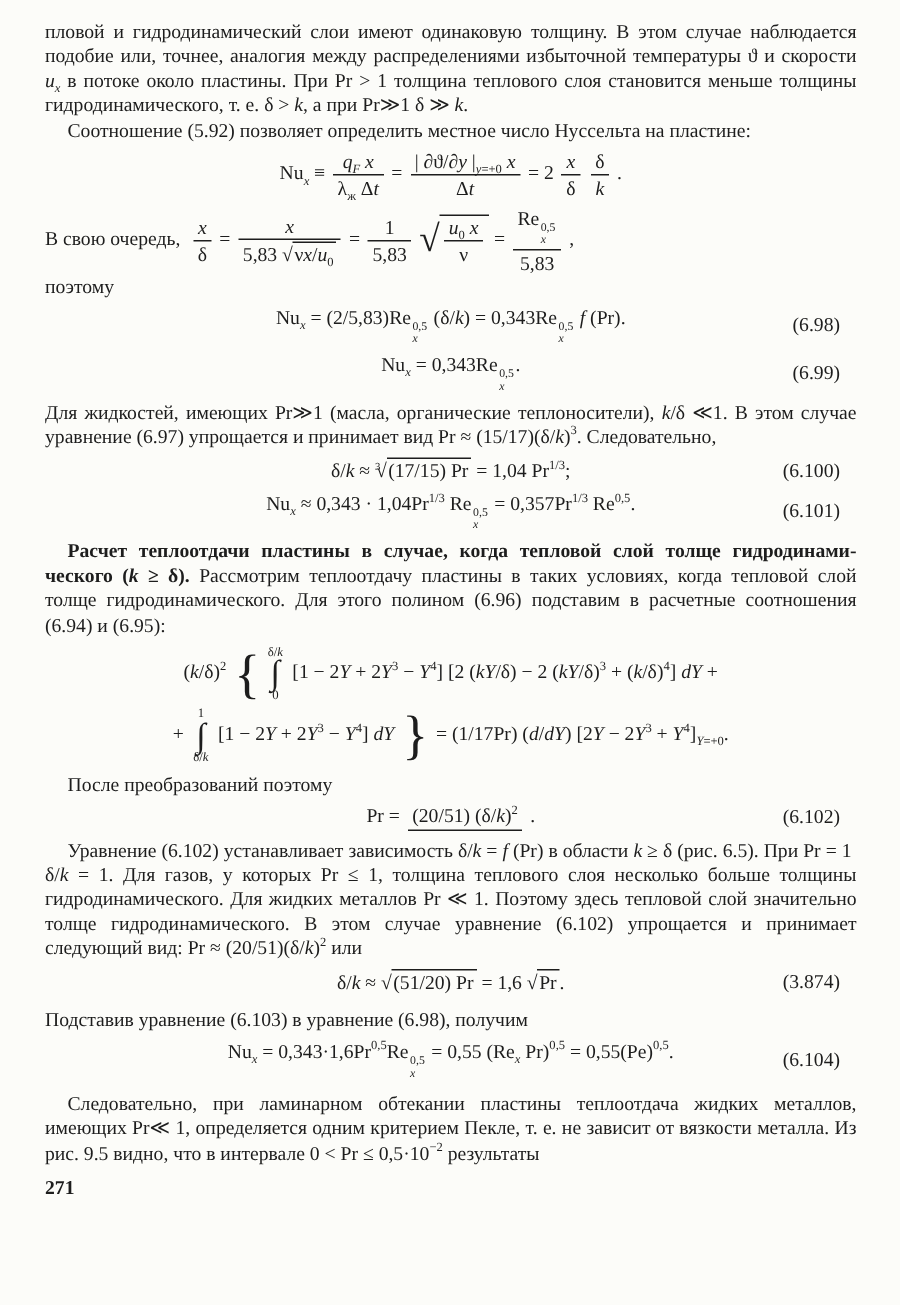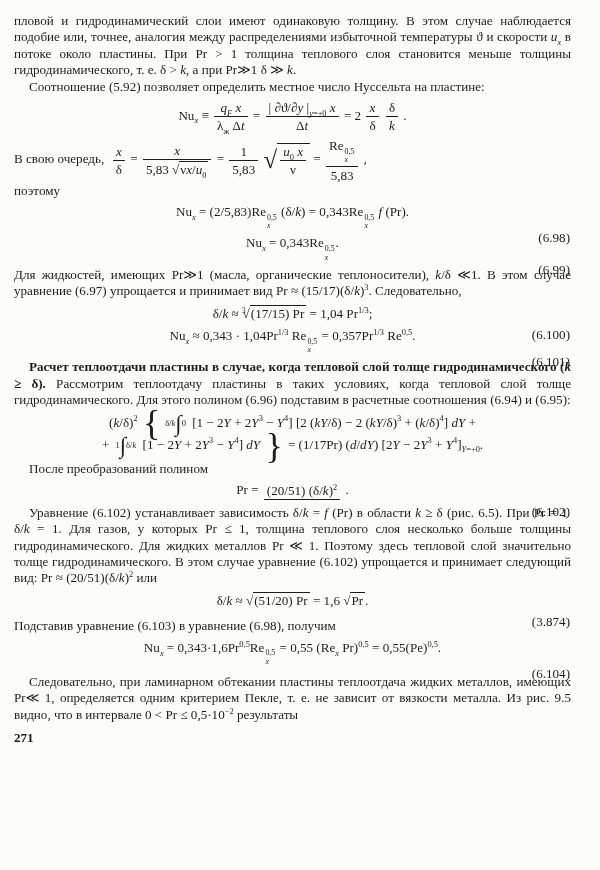--- a/index.html
+++ b/index.html
@@ -2,39 +2,39 @@
 <html lang="ru"><head>
 <meta charset="utf-8">
 <style>
   html,body{margin:0;padding:0;}
   body{width:600px;height:870px;background:#ffffff;overflow:hidden;}
   .page{
     box-sizing:border-box;width:600px;height:870px;overflow:hidden;
     background:#fcfcf9;color:#1d1d1d;
     font-family:"Liberation Serif","DejaVu Serif",serif;
     font-size:13.1px;line-height:16.4px;
-    padding:13px 29px 0 14px;
+    padding:13px 29px 0 30px;
   }
   .para{margin:0;text-align:justify;}
   .ind{text-indent:15px;}
   .sp-top{margin-top:8px;}
   .sp-top-sm{margin-top:4px;}
   .eqrow{position:relative;text-align:center;margin:5px 0;}
   .eqline{text-align:center;}
-  .eqnum{position:absolute;right:1px;top:50%;transform:translateY(-50%);margin-top:21px;}
+  .eqnum{position:absolute;right:11px;top:50%;transform:translateY(-50%);}
   sup,sub{font-size:0.64em;line-height:0;}
   .fr{display:inline-block;vertical-align:middle;text-align:center;line-height:1.15;margin:0 2px;}
   .fr .n{display:block;padding:0 3px 1px;border-bottom:1px solid currentColor;}
   .fr .d{display:block;padding:1px 3px 0;}
   .ss{display:inline-flex;flex-direction:column;align-items:flex-start;vertical-align:-0.5em;line-height:1.05;font-size:0.6em;margin:0 1px 0 1px;}
   .ov{display:inline-block;border-top:1px solid currentColor;padding:0 2px 1px 1px;}
   .rad{white-space:nowrap;}
   .rtall{font-size:1.9em;vertical-align:middle;line-height:0;}
   .ri{font-size:0.55em;vertical-align:0.7em;margin-right:-3px;}
-  .int{display:inline-flex;flex-direction:row;align-items:center;vertical-align:middle;line-height:1;margin:0 3px;}
+  .int{display:inline-flex;flex-direction:column;align-items:center;vertical-align:middle;line-height:1;margin:0 3px;}
   .int .lim{font-size:8.5px;line-height:1.1;}
   .int .sym{font-size:23px;line-height:0.85;}
   .bb{font-size:36px;vertical-align:middle;line-height:0;font-weight:300;display:inline-block;margin:0 2px;}
   .eq-big .eqline{margin:3px 0;}
   .footer-row{text-align:left;margin-top:7px;font-weight:bold;}
 </style>
 </head>
 <body>
 
 <main class="page">
@@ -84,21 +84,21 @@
             <span class="lim">δ/<i>k</i></span>
             <span class="sym">∫</span>
             <span class="lim">0</span>
           </span> [1 − 2<i>Y</i> + 2<i>Y</i><sup>3</sup> − <i>Y</i><sup>4</sup>] [2 (<i>kY</i>/δ) − 2 (<i>kY</i>/δ)<sup>3</sup> + (<i>k</i>/δ)<sup>4</sup>] <i>dY</i> +</div>
         <div class="eqline">+ <span class="int">
             <span class="lim">1</span>
             <span class="sym">∫</span>
             <span class="lim">δ/<i>k</i></span>
           </span> [1 − 2<i>Y</i> + 2<i>Y</i><sup>3</sup> − <i>Y</i><sup>4</sup>] <i>dY</i> <span class="bb">}</span> = (1/17Pr) (<i>d</i>/<i>dY</i>) [2<i>Y</i> − 2<i>Y</i><sup>3</sup> + <i>Y</i><sup>4</sup>]<sub><i>Y</i>=+0</sub>.</div>
       </div>
-      <p class="para ind">После преобразований полином</p>
+      <p class="para ind">После преобразований поэтому</p>
       <div class="eqrow">
         <div class="eqline">Pr = <span class="fr"><span class="n">(20/51) (δ/<i>k</i>)<sup>2</sup></span></span> .</div>
         <span class="eqnum">(6.102)</span>
       </div>
       <p class="para ind sp-top-sm">Уравнение (6.102) устанавливает зависимость δ/<i>k</i> = <i>f</i> (Pr) в области <i>k</i> ≥ δ (рис. 6.5). При Pr = 1&nbsp; δ/<i>k</i> = 1. Для газов, у которых Pr ≤ 1, толщина теплового слоя несколько больше толщины гидродинамического. Для жидких металлов Pr ≪ 1. Поэтому здесь тепловой слой значительно толще гидродинамического. В этом слу­чае уравнение (6.102) упрощается и принимает следующий вид: Pr ≈ (20/51)(δ/<i>k</i>)<sup>2</sup> или</p>
       <div class="eqrow">
         <div class="eqline">δ/<i>k</i> ≈ <span class="rad">√<span class="ov">(51/20) Pr</span></span> = 1,6 <span class="rad">√<span class="ov">Pr</span></span>.</div>
         <span class="eqnum">(3.874)</span>
       </div>
       <p class="para sp-top">Подставив уравнение (6.103) в уравнение (6.98), получим</p>

